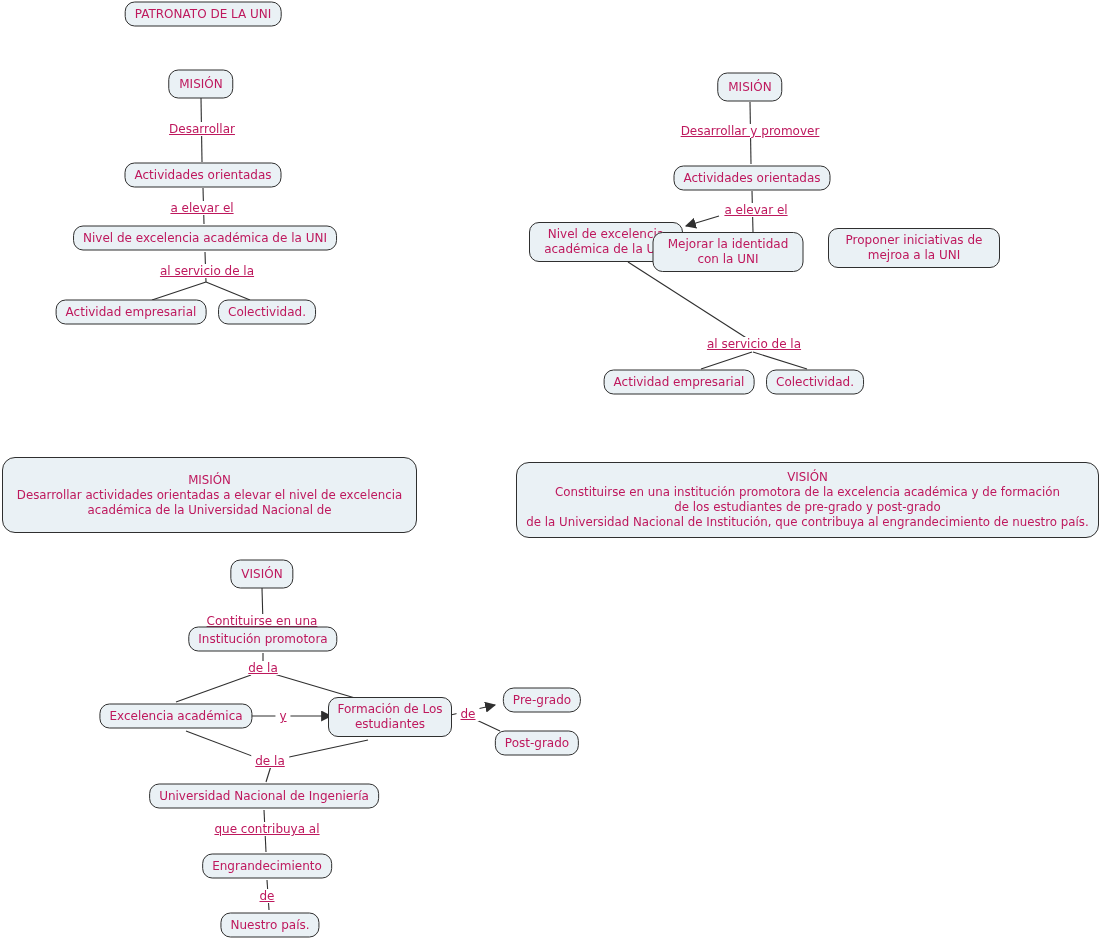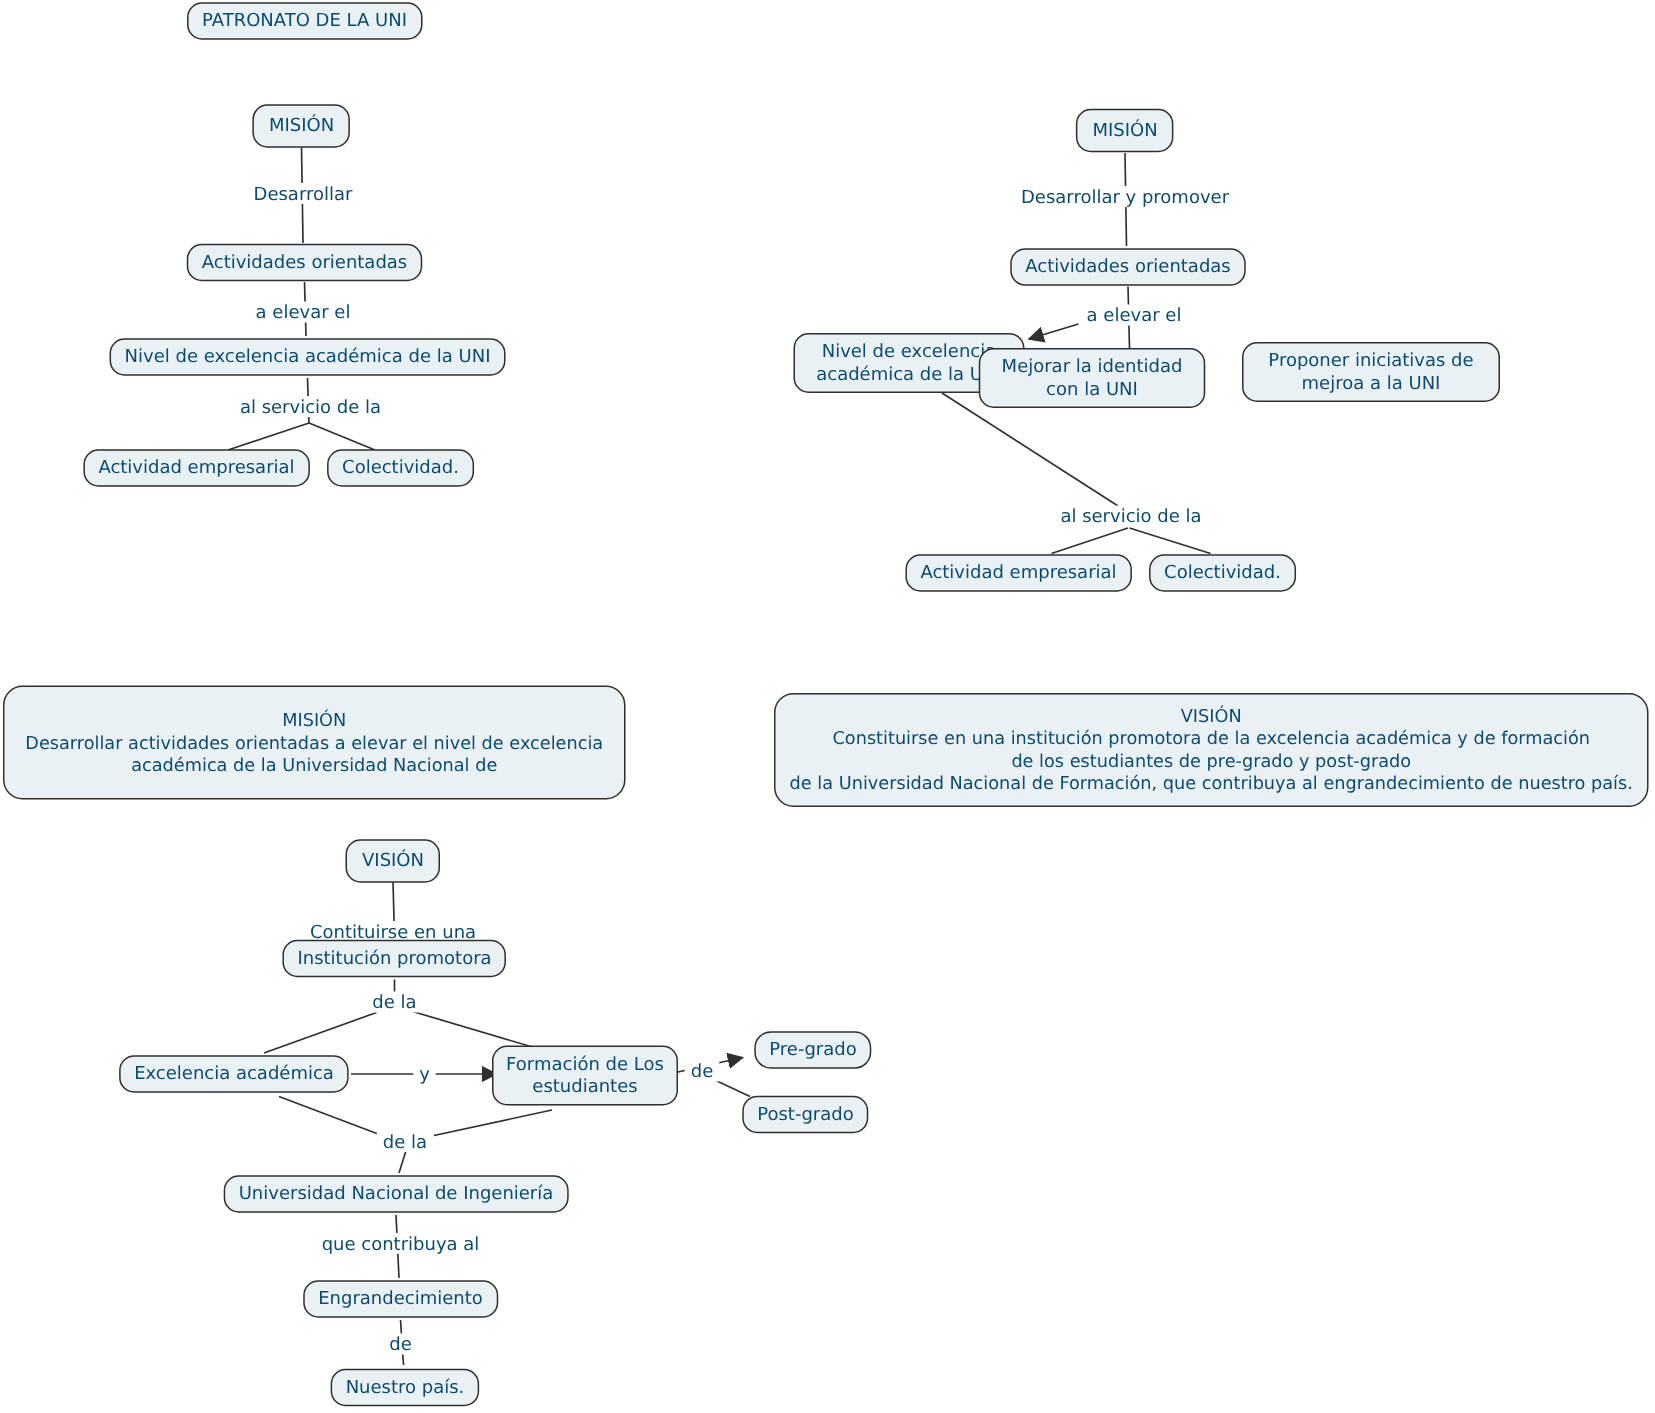--- a/index.html
+++ b/index.html
@@ -1,21 +1,21 @@
 <!DOCTYPE html>
 <html style="--node-fill: #eaf1f5; --node-border: #2f2f2f;"><head>
 <meta charset="utf-8">
 <style>
   html,body{margin:0;padding:0;background:#fff;}
   #canvas{
     position:relative;
     width:1103px;height:942px;
     background:#fff;
     font-family:"DejaVu Sans","Liberation Sans",sans-serif;
-    color:#0c4a6e;
+    color:#be185d;
     overflow:hidden;
   }
   #wires{position:absolute;left:0;top:0;z-index:0;}
   .node{
     position:absolute;
     transform:translate(-50%,-50%);
     background:var(--node-fill,#eaf1f5);
     border:1.4px solid var(--node-border,#2f2f2f);
     border-radius:10px;
     padding:4px 9px;
@@ -29,20 +29,21 @@
   .elabel{
     position:absolute;
     transform:translate(-50%,-50%);
     background:#fff;
     padding:0 4px;
     font-size:12px;
     line-height:14px;
     white-space:nowrap;
     z-index:1;
     text-align:center;
+    text-decoration:underline;
   }
   .summary{
     position:absolute;
     background:var(--node-fill,#eaf1f5);
     border:1.4px solid var(--node-border,#2f2f2f);
     border-radius:13px;
     font-size:11.8px;
     line-height:15px;
     display:flex;
     flex-direction:column;
@@ -120,28 +121,28 @@
   <div class="summary" style="left:2px;top:457px;width:413px;height:74px;">
     <div>MISIÓN</div>
     <div>Desarrollar actividades orientadas a elevar el nivel de excelencia</div>
     <div>académica de la Universidad Nacional de</div>
   </div>
 
   <div class="summary" style="left:516px;top:462px;width:581px;height:74px;">
     <div>VISIÓN</div>
     <div>Constituirse en una institución promotora de la excelencia académica y de formación</div>
     <div>de los estudiantes de pre-grado y post-grado</div>
-    <div>de la Universidad Nacional de Formación, que contribuya al engrandecimiento de nuestro país.</div>
+    <div>de la Universidad Nacional de Institución, que contribuya al engrandecimiento de nuestro país.</div>
   </div>
 
   <div class="node" style="left:262px;top:574px;padding:6px 10px;">VISIÓN</div>
   <div class="elabel" style="left:262px;top:606px;margin-top:15px;">Contituirse en una</div>
   <div class="node" style="left:263px;top:639px;">Institución promotora</div>
   <div class="elabel" style="left:263px;top:668px;">de la</div>
-  <div class="node" style="left:156px;top:716px;">Excelencia académica</div>
+  <div class="node" style="left:176px;top:716px;">Excelencia académica</div>
   <div class="elabel" style="left:283px;top:716px;">y</div>
   <div class="node wrap" style="left:390px;top:717px;width:110px;">Formación de Los estudiantes</div>
   <div class="elabel" style="left:468px;top:714px;">de</div>
   <div class="node" style="left:542px;top:700px;border-radius:11px;">Pre-grado</div>
   <div class="node" style="left:537px;top:743px;">Post-grado</div>
   <div class="elabel" style="left:270px;top:761px;">de la</div>
   <div class="node" style="left:264px;top:796px;">Universidad Nacional de Ingeniería</div>
   <div class="elabel" style="left:267px;top:829px;">que contribuya al</div>
   <div class="node" style="left:267px;top:866px;">Engrandecimiento</div>
   <div class="elabel" style="left:267px;top:896px;">de</div>

